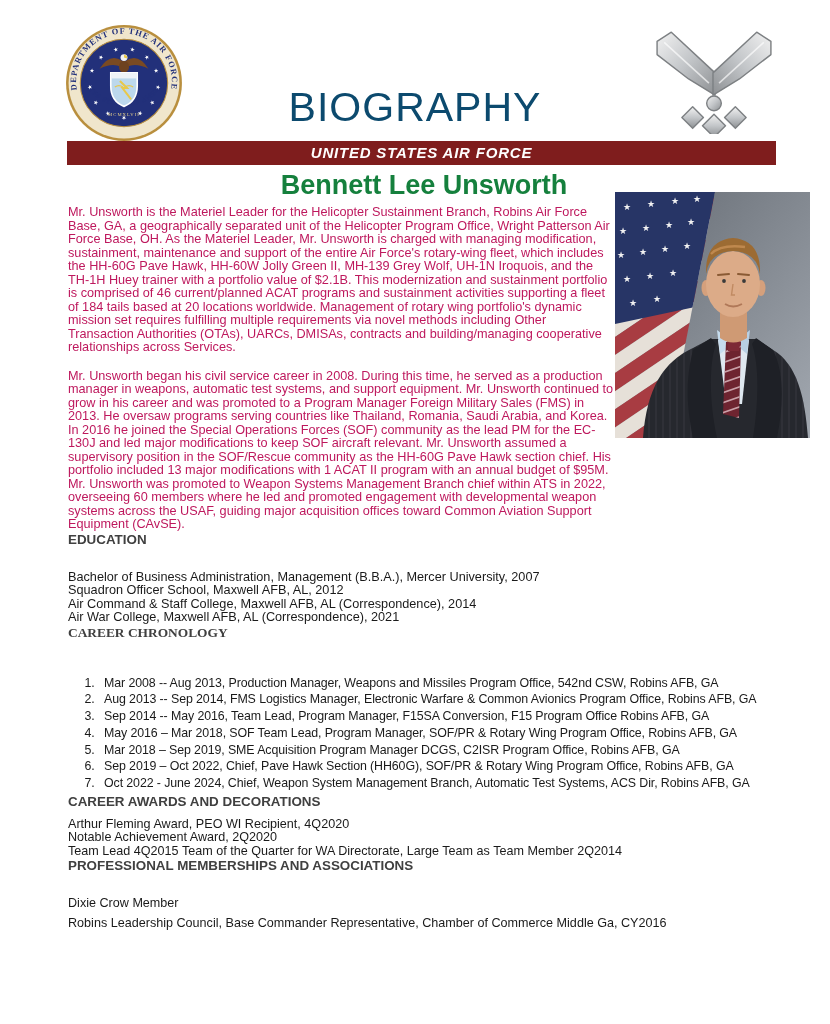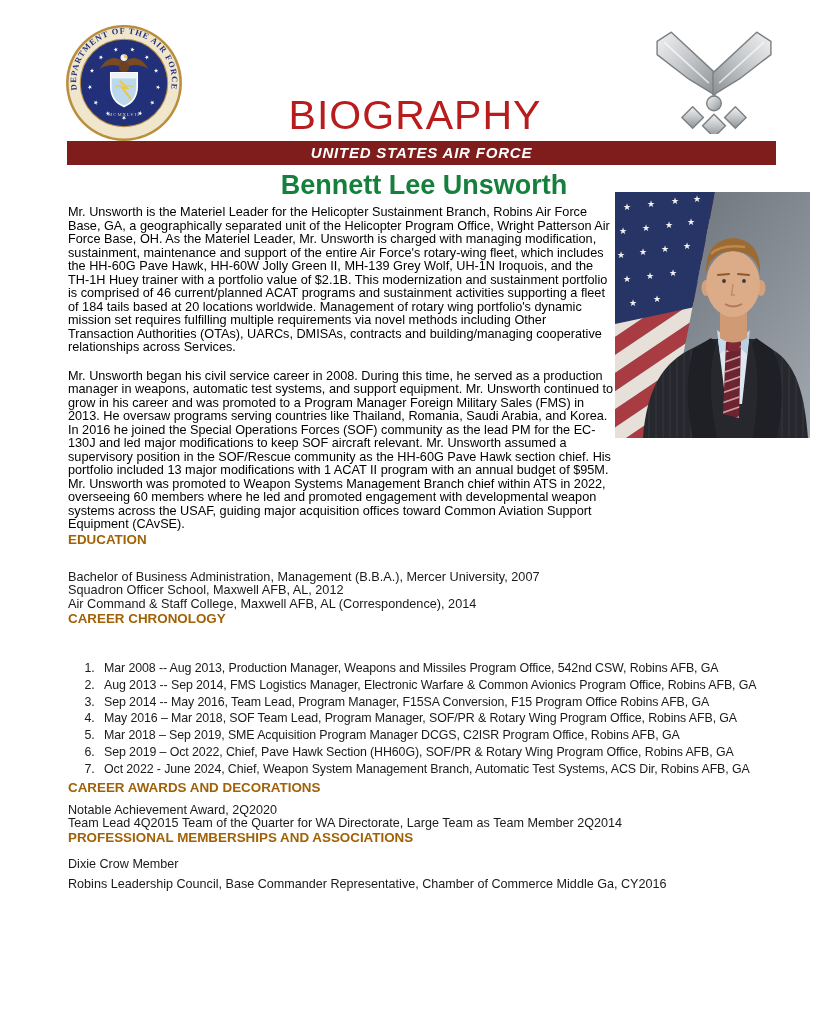--- a/index.html
+++ b/index.html
@@ -2,45 +2,45 @@
 <html><head>
 <meta charset="utf-8">
 <style>
   html,body{margin:0;padding:0;background:#fff;}
   .page{position:relative;width:830px;height:1024px;background:#ffffff;overflow:hidden;
         font-family:"Liberation Sans", sans-serif;color:#1a1a1a;}
 
   
   .seal-wrap{position:absolute;left:63px;top:22px;width:122px;height:122px;}
   .wings-wrap{position:absolute;left:652px;top:28px;width:124px;height:106px;}
-  .doc-title{position:absolute;left:0;top:92px;width:830px;text-align:center;
-             font-size:41px;font-weight:400;letter-spacing:1px;color:#b91c1c;}
+  .doc-title{position:absolute;left:0;top:84px;width:830px;text-align:center;
+             font-size:41px;font-weight:400;letter-spacing:1px;color:#0c4a6e;}
   .banner{position:absolute;left:67px;top:141px;width:709px;height:24px;background:#7f1d1d;
           color:#fff;font-size:15px;font-weight:bold;font-style:italic;letter-spacing:.8px;
           text-align:center;line-height:24px;}
 
   
   .content{position:absolute;left:68px;top:170px;width:712px;}
   .person-name{margin:0 0 5px 0;width:712px;text-align:center;font-size:27px;font-weight:bold;color:#15803d;}
-  .bio-text{width:546px;font-size:12.7px;line-height:13.5px;color:#000000;}
+  .bio-text{width:546px;font-size:12.7px;line-height:13.5px;color:#be185d;}
   .bio-text p{margin:0 0 15px 0;}
   .bio-text p:last-child{margin-bottom:0;}
 
-  h3.sec{font-size:13.4px;font-weight:bold;color:#a16207;margin:0;}
+  h3.sec{font-size:13.4px;font-weight:bold;color:#404040;margin:0;}
   .sec-education{margin-top:16px;}
   .edu-list{margin-top:24px;font-size:12.7px;line-height:13.5px;}
-  .sec-career{margin-top:19px;}
+  .sec-career{margin-top:19px;font-family:Liberation Serif, serif;}
   .career-list{margin:36px 0 0 0;padding:0 0 0 30px;font-size:12.4px;line-height:13.2px;
                letter-spacing:-0.1px;}
   .career-list li{margin-bottom:3.6px;padding-left:6px;}
   .sec-awards{margin-top:44px;}
   .awards-list{margin-top:9px;font-size:12.6px;line-height:13.3px;}
   .sec-memberships{margin-top:14px;}
   .membership-line{font-size:12.6px;line-height:13.3px;}
-  .membership-line.first{margin-top:13px;}
+  .membership-line.first{margin-top:24px;}
   .membership-line.second{margin-top:7px;}
 
   
   .photo-wrap{position:absolute;left:615px;top:192px;width:195px;height:246px;}
   .photo-wrap svg{display:block;}
 </style>
 </head>
 <body>
 
 <div class="page">
@@ -149,35 +149,37 @@
     <div class="bio-text">
       <p>Mr. Unsworth is the Materiel Leader for the Helicopter Sustainment Branch, Robins Air Force Base, GA, a geographically separated unit of the Helicopter Program Office, Wright Patterson Air Force Base, OH.  As the Materiel Leader, Mr. Unsworth is charged with managing modification, sustainment, maintenance and support of the entire Air Force's rotary-wing fleet, which includes the HH-60G Pave Hawk, HH-60W Jolly Green II, MH-139 Grey Wolf, UH-1N Iroquois, and the TH-1H Huey trainer with a  portfolio value of $2.1B.  This modernization and sustainment portfolio is comprised of 46 current/planned ACAT programs and sustainment activities supporting a fleet of 184 tails based at 20 locations worldwide. Management of rotary wing portfolio's dynamic mission set requires fulfilling multiple requirements via novel methods including Other Transaction Authorities (OTAs), UARCs, DMISAs, contracts and building/managing cooperative relationships across Services.</p>
       <p>Mr. Unsworth began his civil service career in 2008. During this time, he served as a production manager in weapons, automatic test systems, and support equipment. Mr. Unsworth continued to grow in his career and was promoted to a Program Manager Foreign Military Sales (FMS) in 2013. He oversaw programs serving countries like Thailand, Romania, Saudi Arabia, and Korea. In 2016 he joined the Special Operations Forces (SOF) community as the lead PM for the EC-130J and led major modifications to keep SOF aircraft relevant. Mr. Unsworth assumed a supervisory position in the SOF/Rescue community as the HH-60G Pave Hawk section chief. His portfolio included 13 major modifications with 1 ACAT II program with an annual budget of $95M. Mr. Unsworth was promoted to Weapon Systems Management Branch chief within ATS in 2022, overseeing 60 members where he led and promoted engagement with developmental weapon systems across the USAF, guiding major acquisition offices toward Common Aviation Support Equipment (CAvSE).</p>
     </div>
 
     <h3 class="sec sec-education">EDUCATION</h3>
     <div class="edu-list">
       <div>Bachelor of Business Administration, Management (B.B.A.), Mercer University, 2007</div>
       <div>Squadron Officer School, Maxwell AFB, AL, 2012</div>
       <div>Air Command &amp; Staff College, Maxwell AFB, AL (Correspondence), 2014</div>
+      <div>Air War College, Maxwell AFB, AL (Correspondence), 2021</div>
     </div>
 
     <h3 class="sec sec-career">CAREER CHRONOLOGY</h3>
     <ol class="career-list">
       <li>Mar 2008 -- Aug 2013, Production Manager, Weapons and Missiles Program Office, 542nd CSW, Robins AFB, GA</li>
       <li>Aug 2013 -- Sep 2014, FMS Logistics Manager, Electronic Warfare &amp; Common Avionics Program Office, Robins AFB, GA</li>
       <li>Sep 2014 -- May 2016,  Team Lead, Program Manager, F15SA Conversion, F15 Program Office  Robins AFB, GA</li>
       <li>May 2016 – Mar 2018, SOF Team Lead, Program Manager, SOF/PR &amp; Rotary Wing Program Office, Robins AFB, GA</li>
       <li>Mar 2018 – Sep 2019, SME Acquisition Program Manager DCGS, C2ISR Program Office, Robins AFB, GA</li>
       <li>Sep 2019 – Oct 2022, Chief, Pave Hawk Section (HH60G), SOF/PR &amp; Rotary Wing Program Office, Robins AFB, GA</li>
       <li>Oct 2022  - June 2024, Chief, Weapon System Management Branch, Automatic Test Systems, ACS Dir, Robins AFB, GA</li>
     </ol>
 
     <h3 class="sec sec-awards">CAREER AWARDS AND DECORATIONS</h3>
     <div class="awards-list">
+      <div>Arthur Fleming Award, PEO WI Recipient, 4Q2020</div>
       <div>Notable Achievement Award, 2Q2020</div>
       <div>Team Lead 4Q2015 Team of the Quarter for WA Directorate, Large Team as Team Member 2Q2014</div>
     </div>
 
     <h3 class="sec sec-memberships">PROFESSIONAL MEMBERSHIPS AND ASSOCIATIONS</h3>
     <div class="membership-line first">Dixie Crow Member</div>
     <div class="membership-line second">Robins Leadership Council, Base Commander Representative, Chamber of Commerce Middle Ga, CY2016</div>
   </div>
 
   <div class="photo-wrap">

